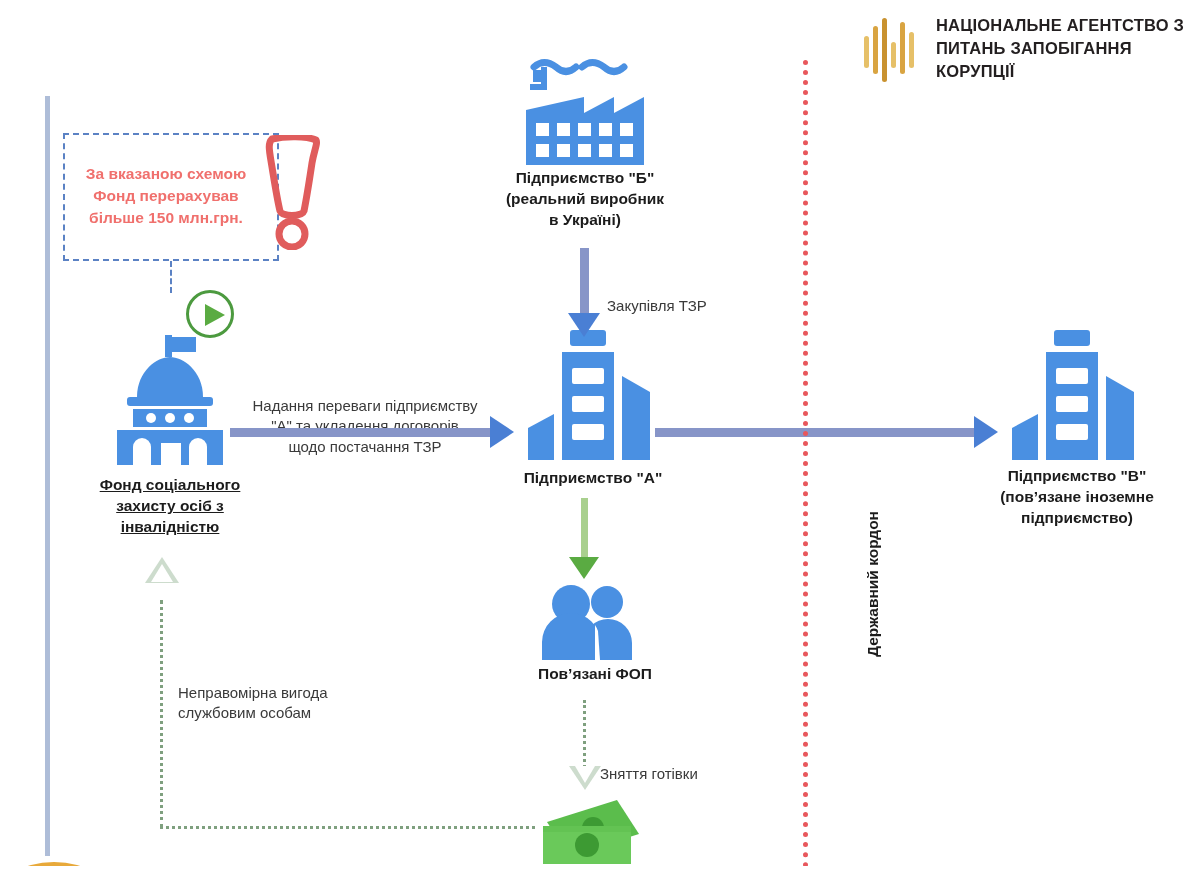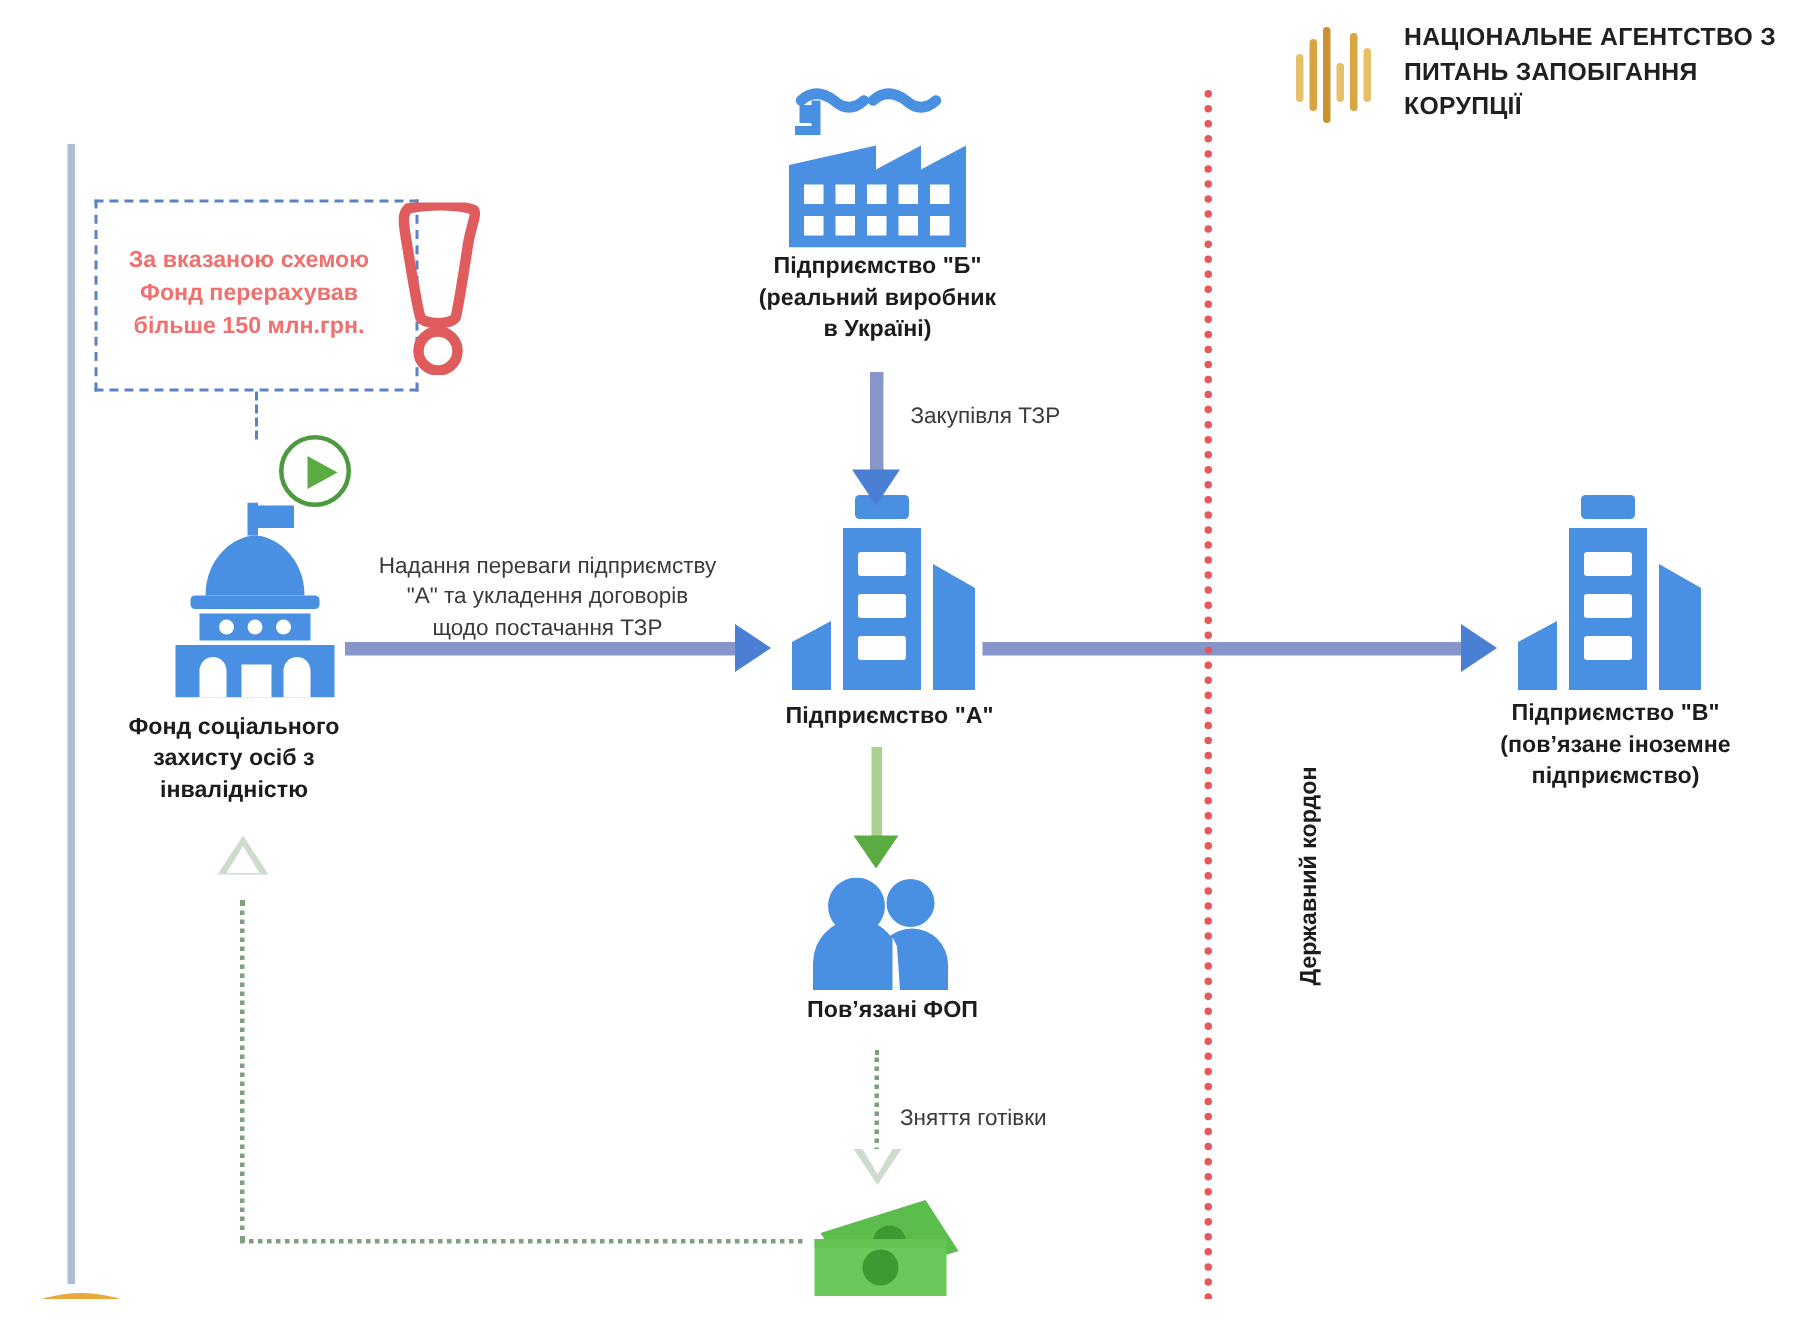--- a/index.html
+++ b/index.html
@@ -76,21 +76,21 @@
   .node-icon { position: absolute; }
   .node-label {
     position: absolute; text-align: center;
     color: #1c1c1c; font-size: 15.5px; font-weight: bold;
     line-height: 1.35; white-space: pre-line;
   }
 
   
   .arrow-label {
     position: absolute; color: #3a3a3a; font-size: 15px;
-    line-height: 1.35; white-space: pre-line;
+    line-height: 1.35; white-space: pre-line; margin-top: 28px;
   }
   .arrow-label.c { text-align: center; }
   .arrow-label.l { text-align: left; }
 
   
   .bar-h { position: absolute; height: 9px; background: #8795c8; }
   .bar-v { position: absolute; width: 9px; background: #8795c8; }
   .head-r {
     position: absolute; width: 0; height: 0;
     border-left: 24px solid #4a7fd4;
@@ -200,21 +200,21 @@
     <rect x="32" y="62" width="86" height="9" rx="3" fill="#4a90e2"></rect>
     <rect x="38" y="74" width="74" height="18" fill="#4a90e2"></rect>
     <circle cx="56" cy="83" r="5" fill="#ffffff"></circle>
     <circle cx="75" cy="83" r="5" fill="#ffffff"></circle>
     <circle cx="94" cy="83" r="5" fill="#ffffff"></circle>
     <rect x="22" y="95" width="106" height="35" fill="#4a90e2"></rect>
     <path d="M38 130 v-18 a9 9 0 0 1 18 0 v18 z" fill="#ffffff"></path>
     <path d="M94 130 v-18 a9 9 0 0 1 18 0 v18 z" fill="#ffffff"></path>
     <rect x="66" y="108" width="20" height="22" fill="#ffffff"></rect>
   </svg>
-  <div class="node-label" style="left:56px; top:475px; width:200px;">Фонд соціального
+  <div class="node-label" style="left:70px; top:475px; width:200px;text-decoration:underline;">Фонд соціального
 захисту осіб з
 інвалідністю</div>
 
   <svg class="node-icon" style="left:510px; top:55px; width:150px; height:110px;" viewBox="0 0 150 110">
     <path d="M24 12 q10 -9 22 0 q10 9 20 0" fill="none" stroke="#4a90e2" stroke-width="7" stroke-linecap="round"></path>
     <path d="M72 12 q10 -9 22 0 q10 9 20 0" fill="none" stroke="#4a90e2" stroke-width="7" stroke-linecap="round"></path>
     <path d="M20 32 h14 v-8 h-8 v-6 h8 v-6" fill="none" stroke="#4a90e2" stroke-width="6"></path>
     <path d="M16 55 l0 55 h118 V42 l-30 16 V42 l-30 16 V42 z" fill="#4a90e2"></path>
     <g fill="#ffffff">
       <rect x="26" y="68" width="13" height="13"></rect>
@@ -294,17 +294,19 @@
   <div class="gbar-v" style="left:581px; top:498px; height:62px;"></div>
   <div class="ghead-d" style="left:569px; top:557px;"></div>
 
   <div class="arrow-label l" style="left:600px; top:736px; width:200px;">Зняття готівки</div>
   <div class="dot-v" style="left:583px; top:700px; height:68px;"></div>
   <div class="hollow-tri-down" style="left:569px; top:766px;"></div>
 
   <div class="dot-h" style="left:160px; top:826px; width:375px;"></div>
   <div class="dot-v" style="left:160px; top:600px; height:228px;"></div>
   <div class="hollow-tri-up" style="left:145px; top:557px;"></div>
+  <div class="arrow-label l" style="left:178px; top:655px; width:230px;">Неправомірна вигода
+службовим особам</div>
 
   <div class="abs" id="border-line"></div>
   <div class="abs" id="border-label">Державний кордон</div>
 
 </div>
 
 </body></html>

